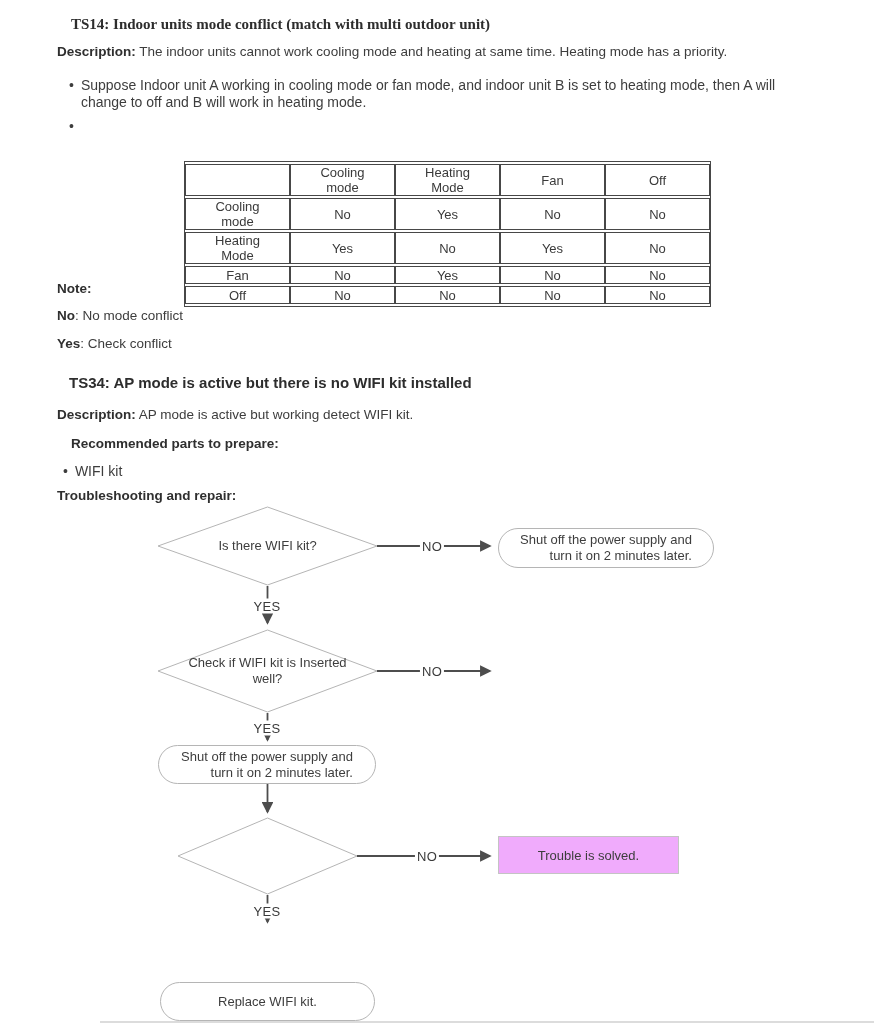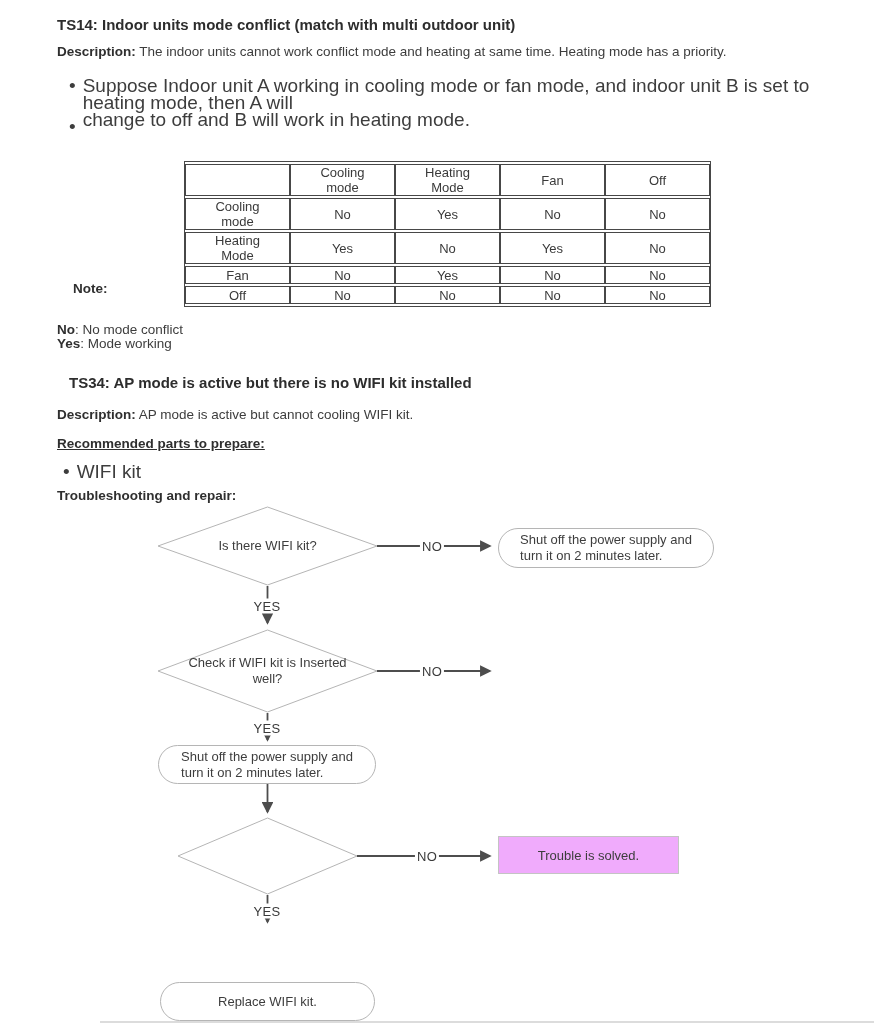--- a/index.html
+++ b/index.html
@@ -5,64 +5,64 @@
   * { box-sizing: border-box; }
   html, body { margin: 0; padding: 0; background: #ffffff; }
   .page {
     position: relative; width: 874px; height: 1024px; background: #ffffff;
     font-family: "Liberation Sans", sans-serif; color: #3d3d3d; overflow: hidden;
   }
   .abs { position: absolute; }
   .h1 { font-size: 15px; font-weight: bold; color: #2d2d2d; white-space: nowrap; }
   .body-line { font-size: 13.5px; white-space: nowrap; }
   .bold { font-weight: bold; color: #2f2f2f; }
-  .bullet-row { display: flex; align-items: flex-start; font-size: 19px; line-height: 17px; }
+  .bullet-row { display: flex; align-items: flex-start; font-size: 14px; line-height: 17px; }
   .bullet-dot { flex: 0 0 auto; margin-right: 7px; }
   .bullet-dot::before { content: "\2022"; }
   .bullet-text { white-space: pre-line; }
 
   table.conflict {
     border-collapse: separate; border-spacing: 0 2px;
     border: 1px solid #474747; font-size: 13px; color: #3a3a3a;
   }
   table.conflict td {
     border: 1px solid #474747; text-align: center; vertical-align: middle;
     width: 105px; height: 18px; padding: 0 19px; background: #ffffff;
   }
 
   .flow-svg { position: absolute; left: 0; top: 0; width: 874px; height: 1024px; }
   .node-text {
     position: absolute; display: flex; align-items: center; justify-content: center;
     text-align: center; white-space: pre-line; font-size: 13px; line-height: 16px; color: #3d3d3d;
   }
   .stadium {
     position: absolute; border: 1px solid #b5b5b5; border-radius: 20px; background: #ffffff;
-    display: flex; align-items: center; justify-content: center; text-align: left;
+    display: flex; align-items: center; justify-content: center; text-align: right;
     white-space: pre-line; font-size: 13px; line-height: 16px; color: #3d3d3d;
   }
   .rectbox {
     position: absolute; border: 1px solid #c4c4c4; background: #f0abfc;
     display: flex; align-items: center; justify-content: center; text-align: center;
     font-size: 13px; color: #3d3d3d;
   }
   .edge-label {
     position: absolute; transform: translate(-50%, -50%); background: #ffffff;
     padding: 0 2px; font-size: 13px; color: #3a3a3a; letter-spacing: 0.3px;
   }
   .bottom-line { position: absolute; left: 100px; top: 1021px; width: 774px; height: 2px; background: #dcdcdc; }
 </style>
 </head>
 <body>
 
 <div class="page">
 
-  <div class="abs h1" style="left:57px; top:16px;">TS14: Indoor units mode conflict (match with multi outdoor unit)</div>
+  <div class="abs h1" style="left:71px; top:16px;font-family:Liberation Serif, serif;">TS14: Indoor units mode conflict (match with multi outdoor unit)</div>
 
   <div class="abs body-line" style="left:57px; top:44px;">
-    <span class="bold">Description:</span><span> The indoor units cannot work conflict mode and heating at same time. Heating mode has a priority.</span>
+    <span class="bold">Description:</span><span> The indoor units cannot work cooling mode and heating at same time. Heating mode has a priority.</span>
   </div>
 
   <div class="abs bullet-row" style="left:69px; top:77px; width:760px;">
     <span class="bullet-dot"></span>
     <span class="bullet-text">Suppose Indoor unit A working in cooling mode or fan mode, and indoor unit B is set to heating mode, then A will
 change to off and B will work in heating mode.</span>
   </div>
 
   <div class="abs bullet-row" style="left:69px; top:118px; width:760px;">
     <span class="bullet-dot"></span>
@@ -101,37 +101,37 @@
       <tr>
         <td>Off</td>
         <td>No</td>
         <td>No</td>
         <td>No</td>
         <td>No</td>
       </tr>
     </tbody>
   </table>
 
-  <div class="abs body-line bold" style="left:57px; top:281px;margin-left:16px;">Note:</div>
+  <div class="abs body-line bold" style="left:57px; top:281px;">Note:</div>
 
-  <div class="abs body-line" style="left:57px; top:308px;margin-top:14px;">
+  <div class="abs body-line" style="left:57px; top:308px;">
     <span class="bold">No</span><span>: No mode conflict</span>
   </div>
 
   <div class="abs body-line" style="left:57px; top:336px;">
-    <span class="bold">Yes</span><span>: Mode working</span>
+    <span class="bold">Yes</span><span>: Check conflict</span>
   </div>
 
   <div class="abs h1" style="left:69px; top:374px;">TS34: AP mode is active but there is no WIFI kit installed</div>
 
   <div class="abs body-line" style="left:57px; top:407px;">
-    <span class="bold">Description:</span><span> AP mode is active but cannot cooling WIFI kit.</span>
+    <span class="bold">Description:</span><span> AP mode is active but working detect WIFI kit.</span>
   </div>
 
-  <div class="abs body-line bold" style="left:57px; top:436px;text-decoration:underline;">Recommended parts to prepare:</div>
+  <div class="abs body-line bold" style="left:71px; top:436px;">Recommended parts to prepare:</div>
 
   <div class="abs bullet-row" style="left:63px; top:463px;">
     <span class="bullet-dot"></span>
     <span class="bullet-text">WIFI kit</span>
   </div>
 
   <div class="abs body-line bold" style="left:57px; top:488px;">Troubleshooting and repair:</div>
 
   <svg class="flow-svg" viewBox="0 0 874 1024" xmlns="http://www.w3.org/2000/svg">
     <defs>

